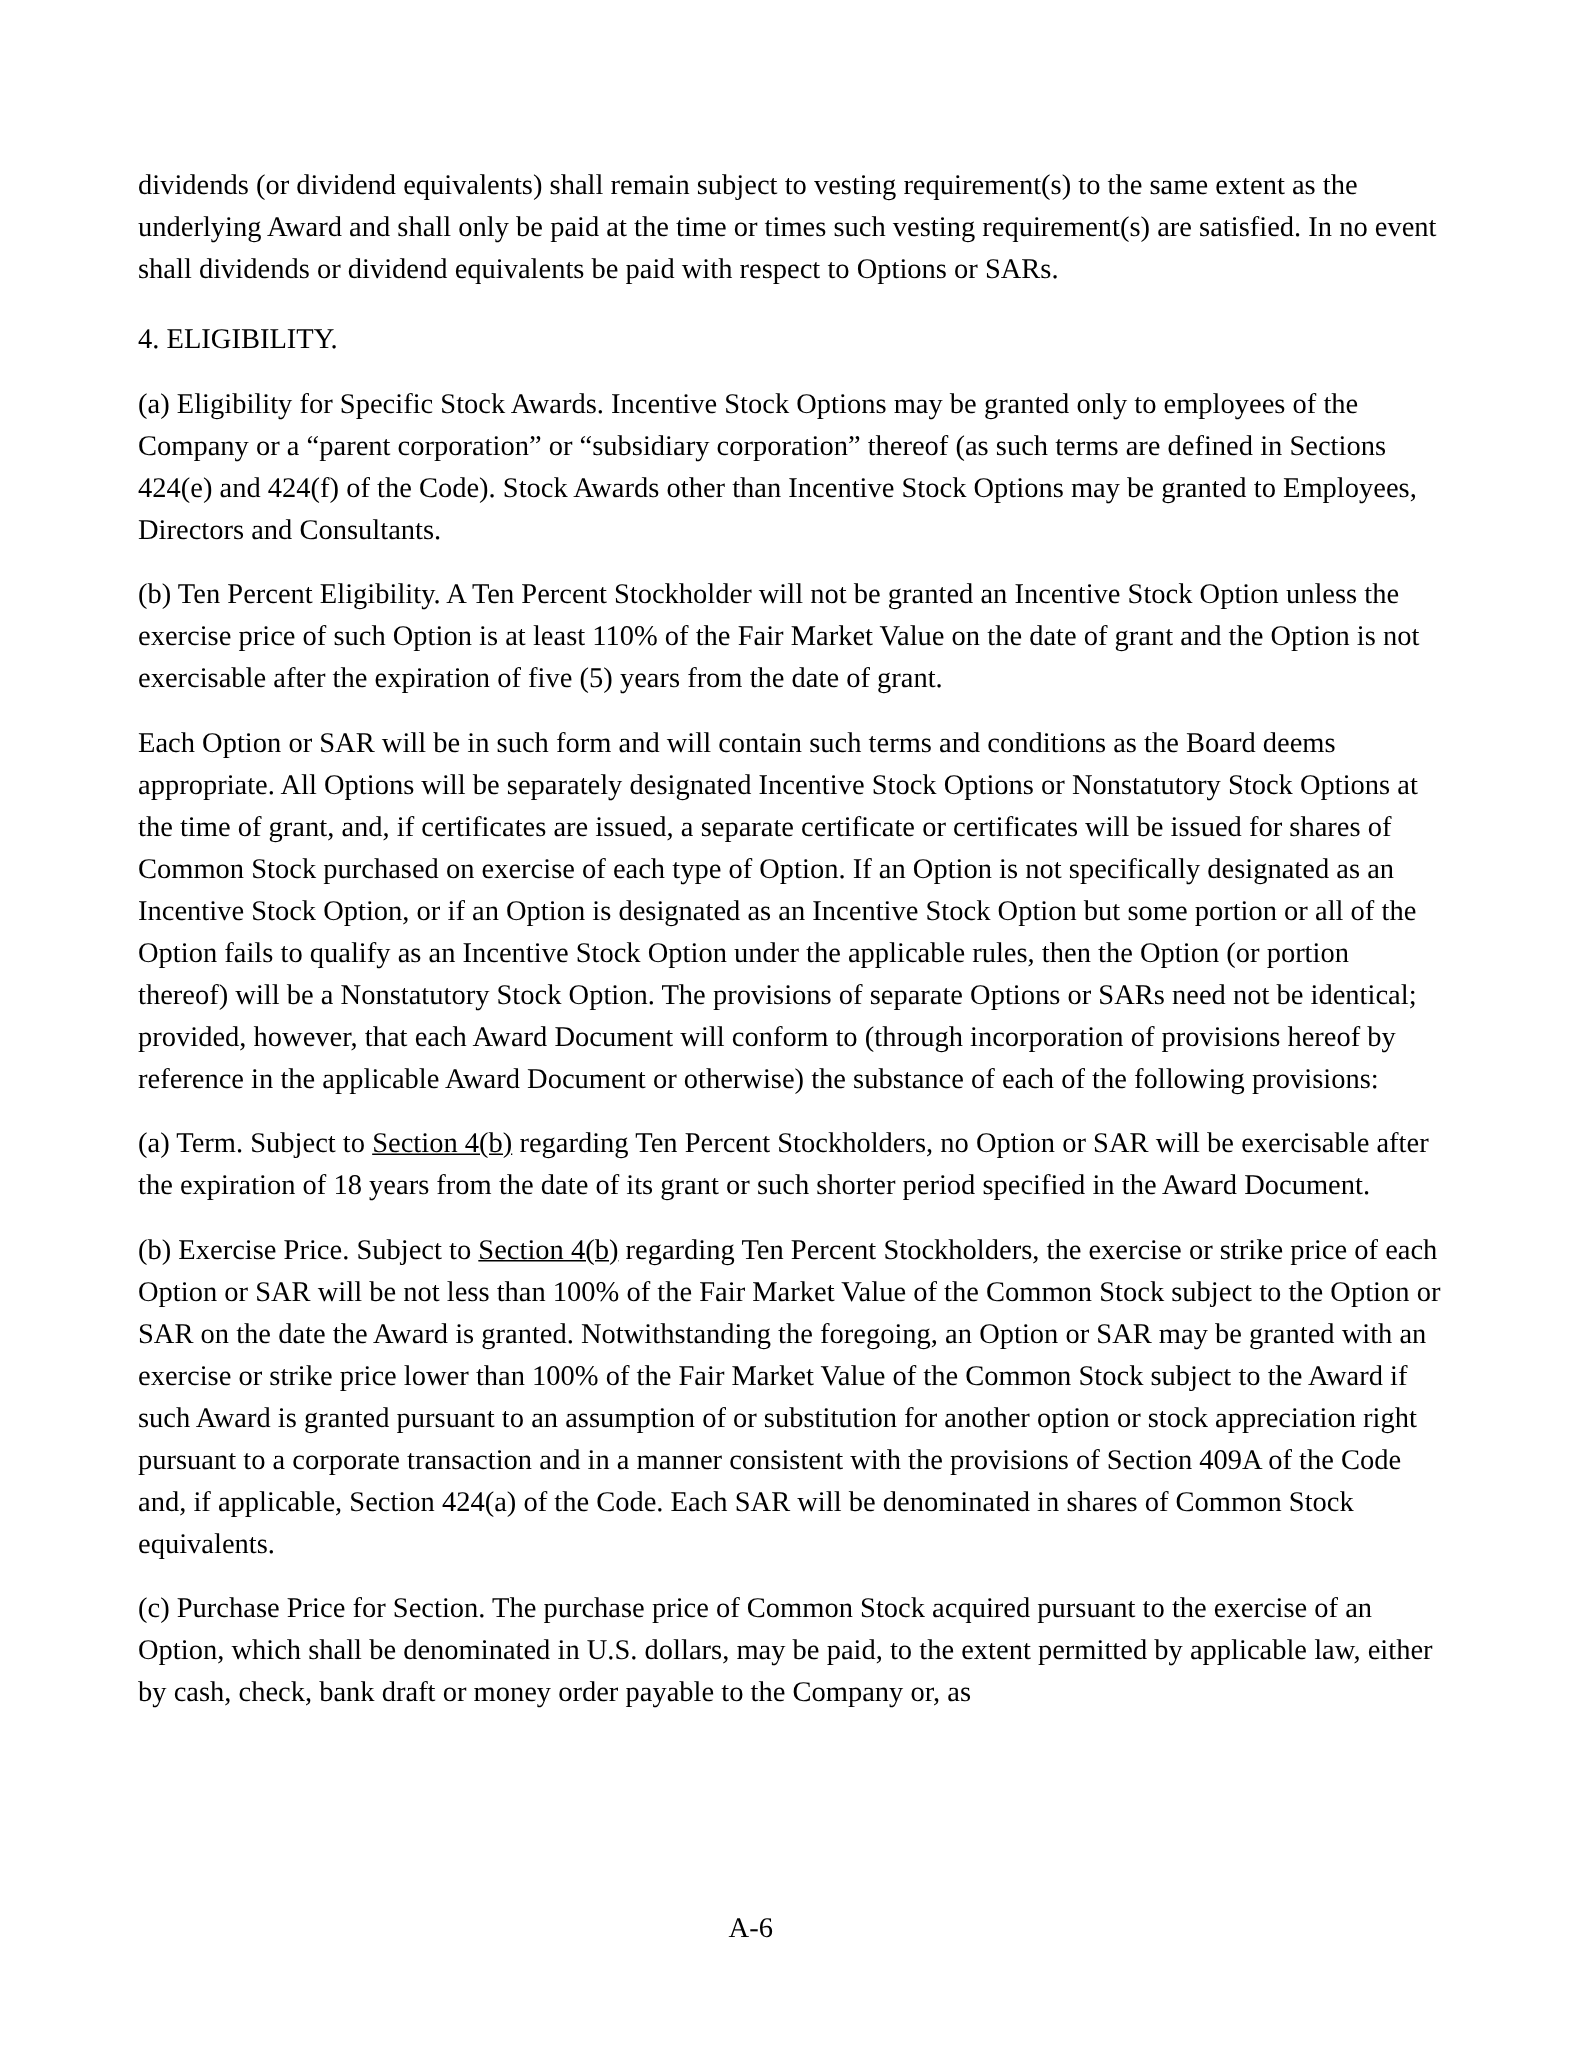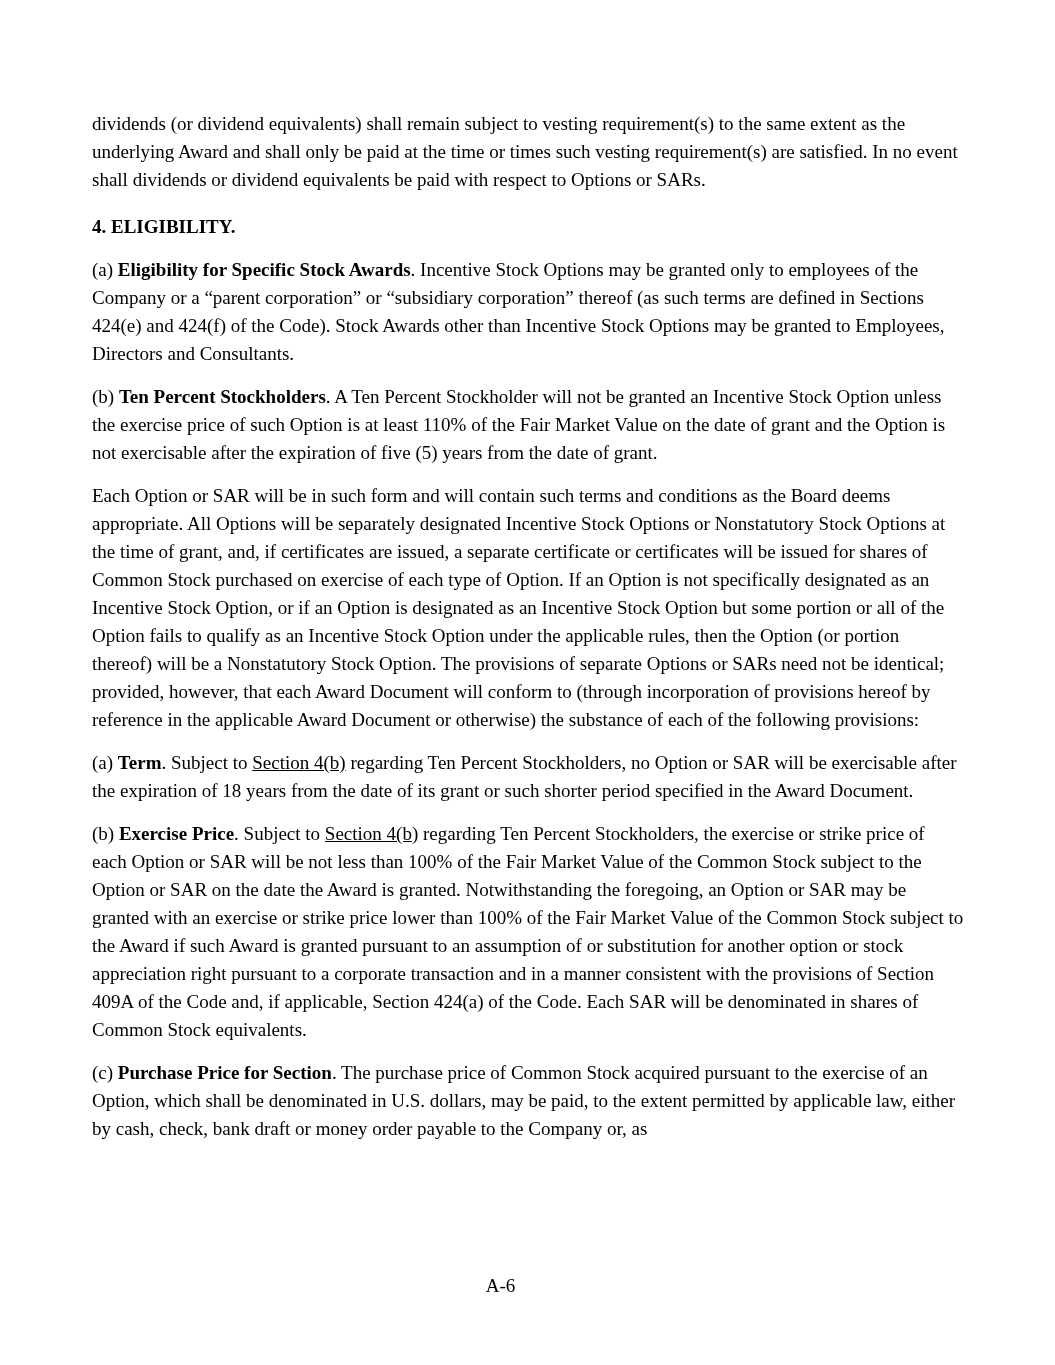--- a/index.html
+++ b/index.html
@@ -28,41 +28,41 @@
     text-align: left;
     margin: 0 0 15px 0;
   }
   .doc-body p.heading {
     font-weight: bold;
     margin: 19px 0 15px 0;
   }
   .doc-body p:first-child {
     margin-top: 0;
   }
-  .run-bold { font-weight: bold; }
+  .run-bold { font-weight: normal; }
   .run-underline { text-decoration: underline; }
   .page-number {
     position: absolute;
     left: 0;
     right: 0;
     top: 1272px;
     text-align: center;
     font-size: 19px;
     line-height: 28px;
     padding-left: 36px;
   }
 </style>
 </head>
 <body>
 
 <div class="page">
   <div class="doc-body">
       <p class="para"><span>dividends (or dividend equivalents) shall remain subject to vesting requirement(s) to the same extent as the underlying Award and shall only be paid at the time or times such vesting requirement(s) are satisfied. In no event shall dividends or dividend equivalents be paid with respect to Options or SARs.</span></p>
       <p class="heading"><span class="run-bold">4. ELIGIBILITY.</span></p>
       <p class="para"><span>(a) </span><span class="run-bold">Eligibility for Specific Stock Awards</span><span>. Incentive Stock Options may be granted only to employees of the Company or a “parent corporation” or “subsidiary corporation” thereof (as such terms are defined in Sections 424(e) and 424(f) of the Code). Stock Awards other than Incentive Stock Options may be granted to Employees, Directors and Consultants.</span></p>
-      <p class="para"><span>(b) </span><span class="run-bold">Ten Percent Stockholders</span><span>. A Ten Percent Stockholder will not be granted an Incentive Stock Option unless the exercise price of such Option is at least 110% of the Fair Market Value on the date of grant and the Option is not exercisable after the expiration of five (5) years from the date of grant.</span></p>
+      <p class="para"><span>(b) </span><span class="run-bold">Ten Percent Eligibility</span><span>. A Ten Percent Stockholder will not be granted an Incentive Stock Option unless the exercise price of such Option is at least 110% of the Fair Market Value on the date of grant and the Option is not exercisable after the expiration of five (5) years from the date of grant.</span></p>
       <p class="para"><span>Each Option or SAR will be in such form and will contain such terms and conditions as the Board deems appropriate. All Options will be separately designated Incentive Stock Options or Nonstatutory Stock Options at the time of grant, and, if certificates are issued, a separate certificate or certificates will be issued for shares of Common Stock purchased on exercise of each type of Option. If an Option is not specifically designated as an Incentive Stock Option, or if an Option is designated as an Incentive Stock Option but some portion or all of the Option fails to qualify as an Incentive Stock Option under the applicable rules, then the Option (or portion thereof) will be a Nonstatutory Stock Option. The provisions of separate Options or SARs need not be identical; provided, however, that each Award Document will conform to (through incorporation of provisions hereof by reference in the applicable Award Document or otherwise) the substance of each of the following provisions:</span></p>
       <p class="para"><span>(a) </span><span class="run-bold">Term</span><span>. Subject to </span><span class="run-underline">Section 4(b)</span><span> regarding Ten Percent Stockholders, no Option or SAR will be exercisable after the expiration of 18 years from the date of its grant or such shorter period specified in the Award Document.</span></p>
       <p class="para"><span>(b) </span><span class="run-bold">Exercise Price</span><span>. Subject to </span><span class="run-underline">Section 4(b)</span><span> regarding Ten Percent Stockholders, the exercise or strike price of each Option or SAR will be not less than 100% of the Fair Market Value of the Common Stock subject to the Option or SAR on the date the Award is granted. Notwithstanding the foregoing, an Option or SAR may be granted with an exercise or strike price lower than 100% of the Fair Market Value of the Common Stock subject to the Award if such Award is granted pursuant to an assumption of or substitution for another option or stock appreciation right pursuant to a corporate transaction and in a manner consistent with the provisions of Section 409A of the Code and, if applicable, Section 424(a) of the Code. Each SAR will be denominated in shares of Common Stock equivalents.</span></p>
       <p class="para"><span>(c) </span><span class="run-bold">Purchase Price for Section</span><span>. The purchase price of Common Stock acquired pursuant to the exercise of an Option, which shall be denominated in U.S. dollars, may be paid, to the extent permitted by applicable law, either by cash, check, bank draft or money order payable to the Company or, as</span></p>
     </div>
   <div class="page-number">A-6</div>
 </div>
 
 </body></html>

